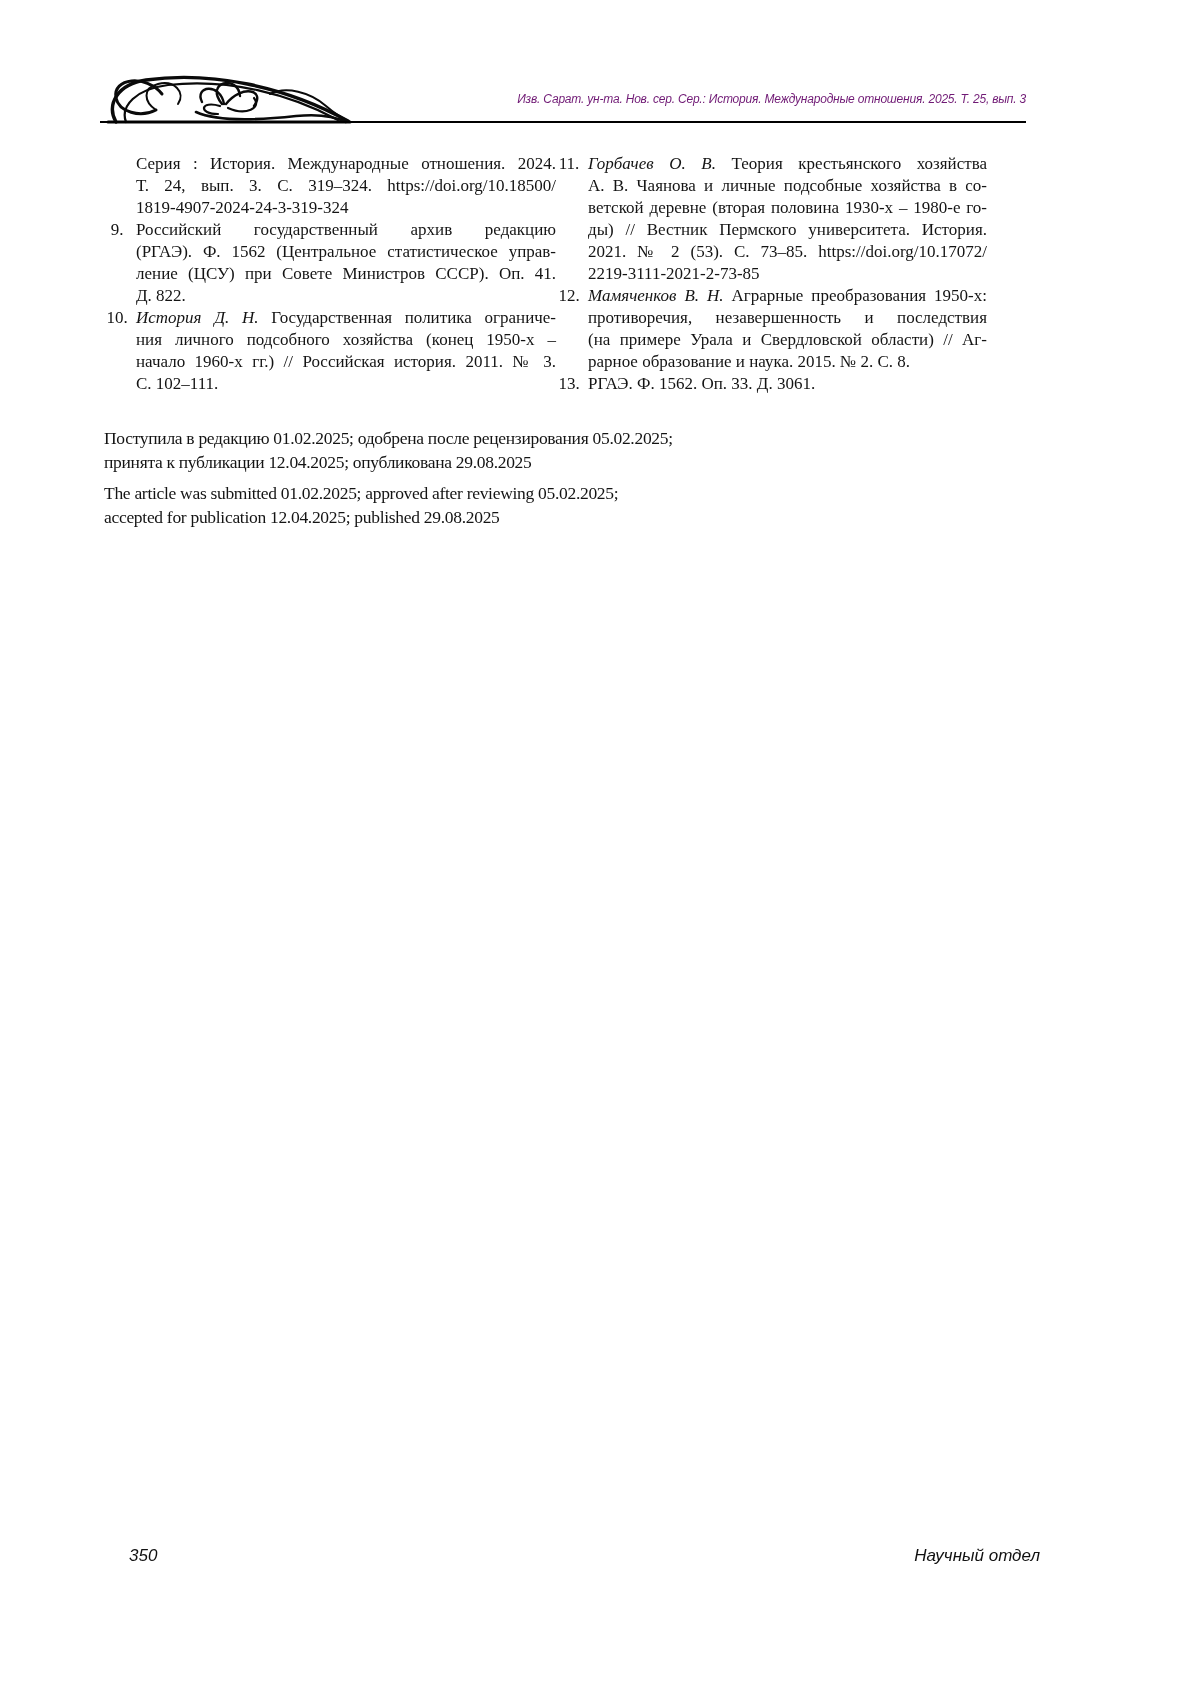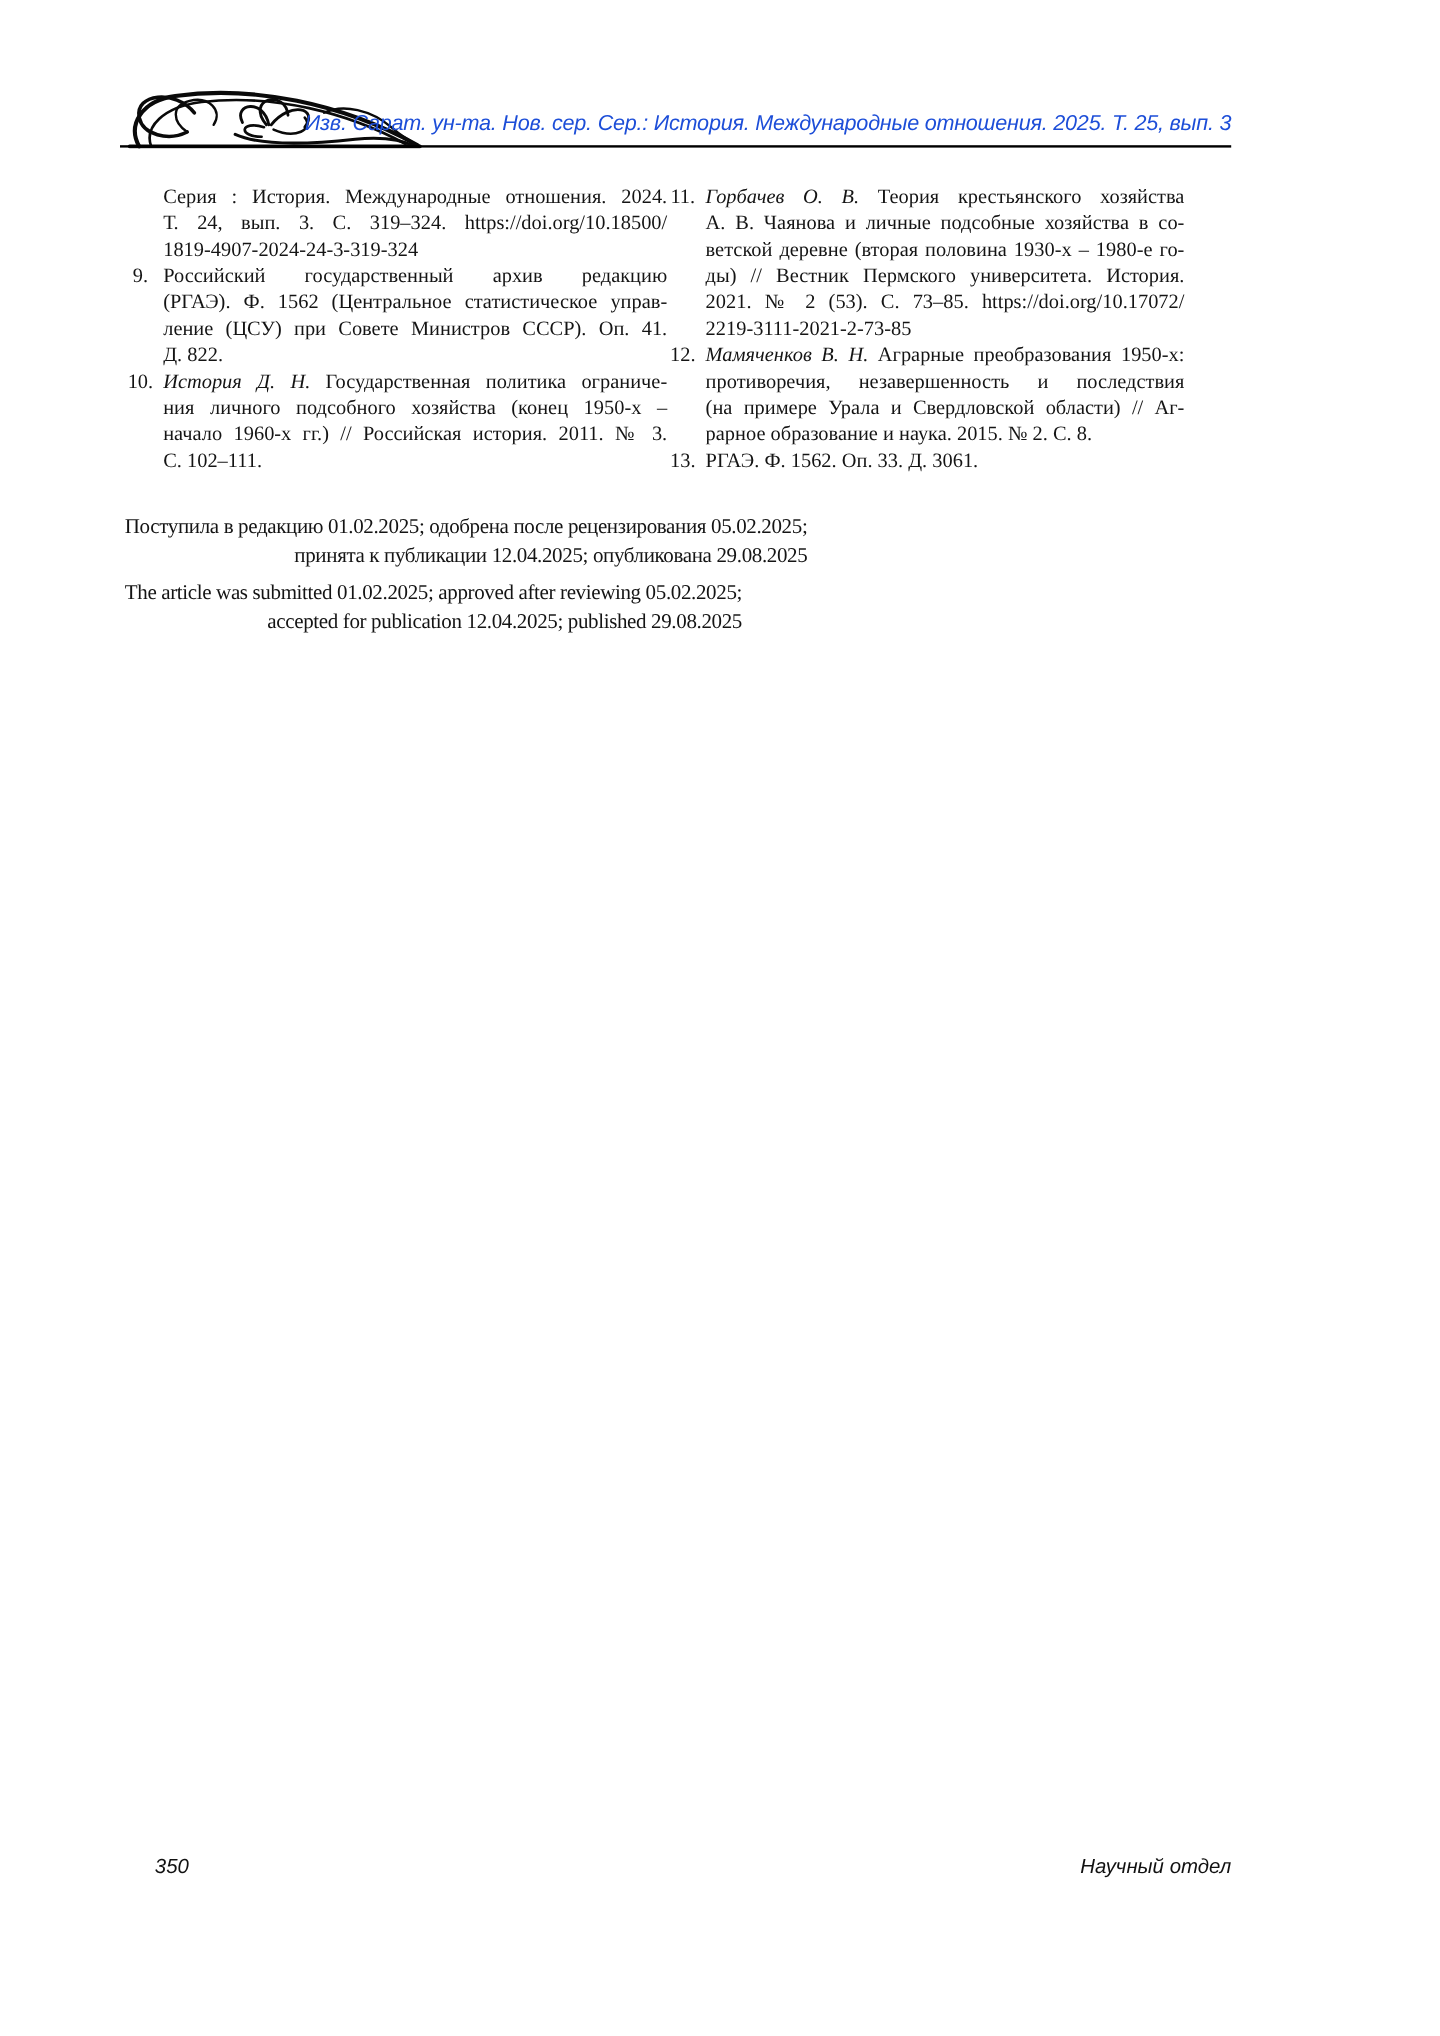--- a/index.html
+++ b/index.html
@@ -27,23 +27,23 @@
     width: 926px;
     height: 2px;
     background: #000;
   }
   .header-text {
     position: absolute;
     top: 92px;
     right: 174px;
     font-family: "Liberation Sans", "DejaVu Sans", sans-serif;
     font-style: italic;
-    font-size: 18px;
+    font-size: 12px;
     letter-spacing: -0.2px;
-    color: #1d4ed8;
+    color: #701a75;
     white-space: nowrap;
   }
 
   
   .columns {
     position: absolute;
     left: 104px;
     top: 153px;
     width: 922px;
     display: flex;
@@ -69,38 +69,37 @@
   .ref-line i { font-style: italic; }
 
   
   .dates {
     position: absolute;
     left: 104px;
     font-size: 17.5px;
     line-height: 24px;
     letter-spacing: -0.3px;
     color: #141414;
-    text-align: right;
   }
   .dates-ru { top: 426px; }
   .dates-en { top: 481px; }
   .dates span { display: block; white-space: nowrap; }
 
   
   .footer-page, .footer-section {
     position: absolute;
     top: 1546px;
     font-family: "Liberation Sans", "DejaVu Sans", sans-serif;
     font-style: italic;
     font-size: 17px;
     color: #111;
     white-space: nowrap;
   }
   .footer-page { left: 104px; margin-left: 25px; }
-  .footer-section { right: 174px; }
+  .footer-section { right: 160px; }
 </style>
 </head>
 <body>
 
 <svg class="ornament" viewBox="0 0 252 52" fill="none" stroke="#0a0a0a" stroke-linecap="round">
   <path d="M16,50 C6,32 18,12 46,8 C110,-1 185,14 248,49" stroke-width="3.4"></path>
   <path d="M26,50 C20,34 36,17 68,13 C128,6 190,22 238,48" stroke-width="2.2"></path>
   <path d="M62,22 C46,2 12,6 16,26 C19,40 40,46 56,38" stroke-width="3"></path>
   <path d="M56,38 C44,30 42,16 58,12 C74,8 86,20 78,32" stroke-width="2"></path>
   <path d="M122,32 C104,10 138,2 140,24" stroke-width="2.4"></path>

